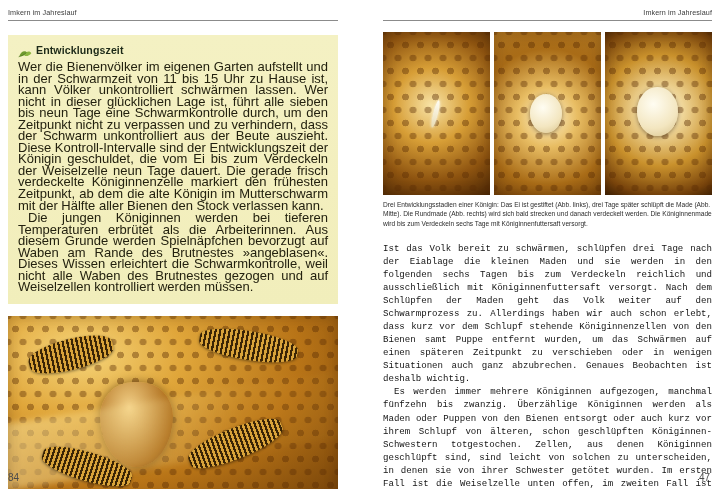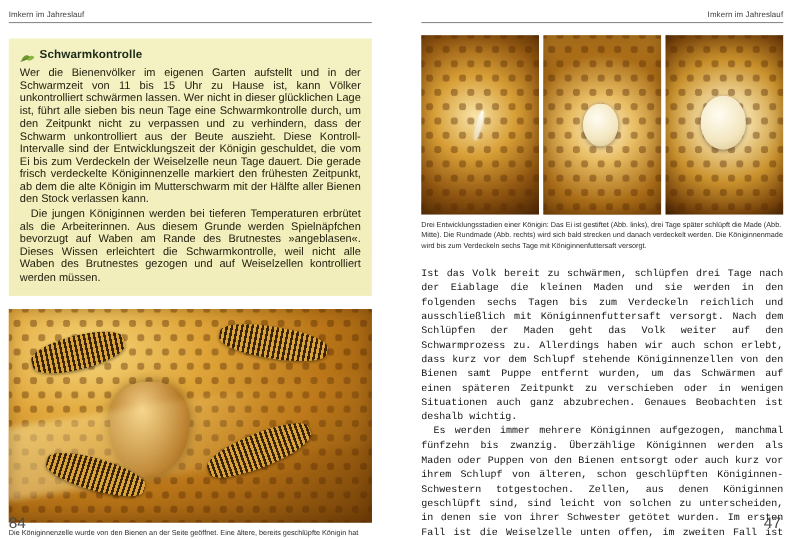--- a/index.html
+++ b/index.html
@@ -48,21 +48,21 @@
     display:flex;align-items:center;gap:4px;
     margin:0 0 5px 0;
   }
   .leaf-icon{
     width:14px;height:10px;display:inline-block;flex:0 0 auto;
   }
   .tint-title{
     font-size:10.6px;font-weight:bold;color:#1d2a18;letter-spacing:.1px;
   }
   .tint-p{
-    font-size:10px;
+    font-size:13px;
     line-height:11.55px;
     color:#23210f;
     text-align:justify;
     margin:0;
     hyphens:none;
   }
   .tint-p + .tint-p{text-indent:10px;margin-top:1px;}
 
   
   .photo{position:relative;overflow:hidden;background:#c98a22;}
@@ -151,21 +151,21 @@
     color:#141414;
     text-align:justify;
     margin:0;
   }
   .body-p.first{margin-top:14px;}
   .body-p.indent{text-indent:11px;}
 
   
   .folio{
     position:absolute;bottom:6px;
-    font-size:14px;color:#4a4a4a;
+    font-size:10px;color:#4a4a4a;
   }
   .folio-left{left:8px;}
   .folio-right{right:10px;}
 </style>
 </head>
 <body>
 
 <div class="page">
 
   <div class="col col-left">
@@ -175,21 +175,21 @@
 
     <div class="tintbox">
       <div class="tint-head">
         <span class="leaf-icon">
           <svg viewBox="0 0 20 14" width="14" height="10" aria-hidden="true">
             <path d="M2 10 C4 3, 10 1, 13 5 C10 9, 5 11, 2 10 Z" fill="#6f9a2e"></path>
             <path d="M9 9 C11 3, 17 2, 19 6 C16 10, 11 11, 9 9 Z" fill="#8cb63f"></path>
             <path d="M1 11 C5 10, 9 8, 12 5" stroke="#4e7420" stroke-width="1" fill="none"></path>
           </svg>
         </span>
-        <span class="tint-title">Schwarmkontrolle</span>
+        <span class="tint-title">Entwicklungszeit</span>
       </div>
       <p class="tint-p">Wer die Bienenvölker im eigenen Garten aufstellt und in der Schwarmzeit von 11 bis 15 Uhr zu Hause ist, kann Völker unkontrolliert schwärmen lassen. Wer nicht in dieser glücklichen Lage ist, führt alle sieben bis neun Tage eine Schwarmkontrolle durch, um den Zeitpunkt nicht zu verpassen und zu verhindern, dass der Schwarm unkontrolliert aus der Beute auszieht. Diese Kontroll-Intervalle sind der Entwicklungszeit der Königin geschuldet, die vom Ei bis zum Verdeckeln der Weiselzelle neun Tage dauert. Die gerade frisch verdeckelte Königinnenzelle markiert den frühesten Zeitpunkt, ab dem die alte Königin im Mutterschwarm mit der Hälfte aller Bienen den Stock verlassen kann.</p>
       <p class="tint-p">Die jungen Königinnen werden bei tieferen Temperaturen erbrütet als die Arbeiterinnen. Aus diesem Grunde werden Spielnäpfchen bevorzugt auf Waben am Rande des Brutnestes »angeblasen«. Dieses Wissen erleichtert die Schwarmkontrolle, weil nicht alle Waben des Brutnestes gezogen und auf Weiselzellen kontrolliert werden müssen.</p>
     </div>
 
     <div class="photo big-photo">
       <div class="hive-cells"></div>
       <div class="queencell"></div>
       <div class="sheen"></div>
       <div class="bee" style="left:6%;top:12%;width:26%;height:16%;transform:rotate(-14deg);"></div>

